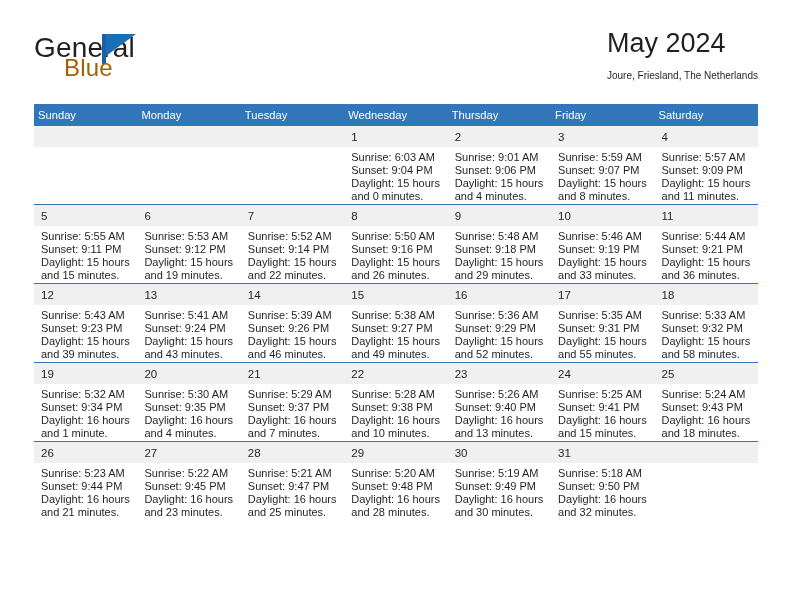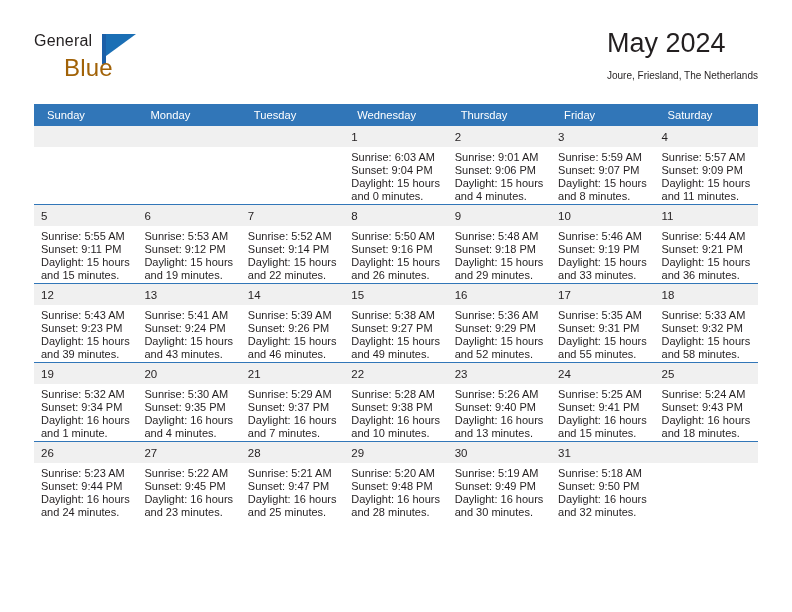--- a/index.html
+++ b/index.html
@@ -33,21 +33,21 @@
     position: absolute;
     left: 4px;
     top: 6px;
     width: 190px;
     height: 56px;
   }
   .brand-general {
     position: absolute;
     left: 0;
     top: 0;
-    font-size: 16px;
+    font-size: 28px;
     letter-spacing: .2px;
     color: #231f20;
     font-family: "Liberation Sans", sans-serif;
   }
   .brand-blue {
     position: absolute;
     left: 30px;
     top: 22px;
     font-size: 24px;
     letter-spacing: .2px;
@@ -107,21 +107,21 @@
     width: 724px;
     border-collapse: collapse;
     table-layout: fixed;
   }
   .calendar th {
     background: #3176b8;
     color: #ffffff;
     font-size: 11.2px;
     font-weight: normal;
     text-align: left;
-    padding: 5px 0 5px 13px;
+    padding: 5px 0 5px 4px;
     height: 11px;
     border: none;
   }
   .calendar td {
     vertical-align: top;
     padding: 0;
     border: none;
     border-top: 1.2px solid #3176b8;
     background: #ffffff;
     height: 78px;
@@ -431,21 +431,21 @@
             </div>
           </td>
         </tr>
         <tr>
           <td>
             <div class="daynum">26</div>
             <div class="cellbody">
               <div>Sunrise: 5:23 AM</div>
               <div>Sunset: 9:44 PM</div>
               <div>Daylight: 16 hours</div>
-              <div>and 24 minutes.</div>
+              <div>and 21 minutes.</div>
             </div>
           </td>
           <td>
             <div class="daynum">27</div>
             <div class="cellbody">
               <div>Sunrise: 5:22 AM</div>
               <div>Sunset: 9:45 PM</div>
               <div>Daylight: 16 hours</div>
               <div>and 23 minutes.</div>
             </div>

